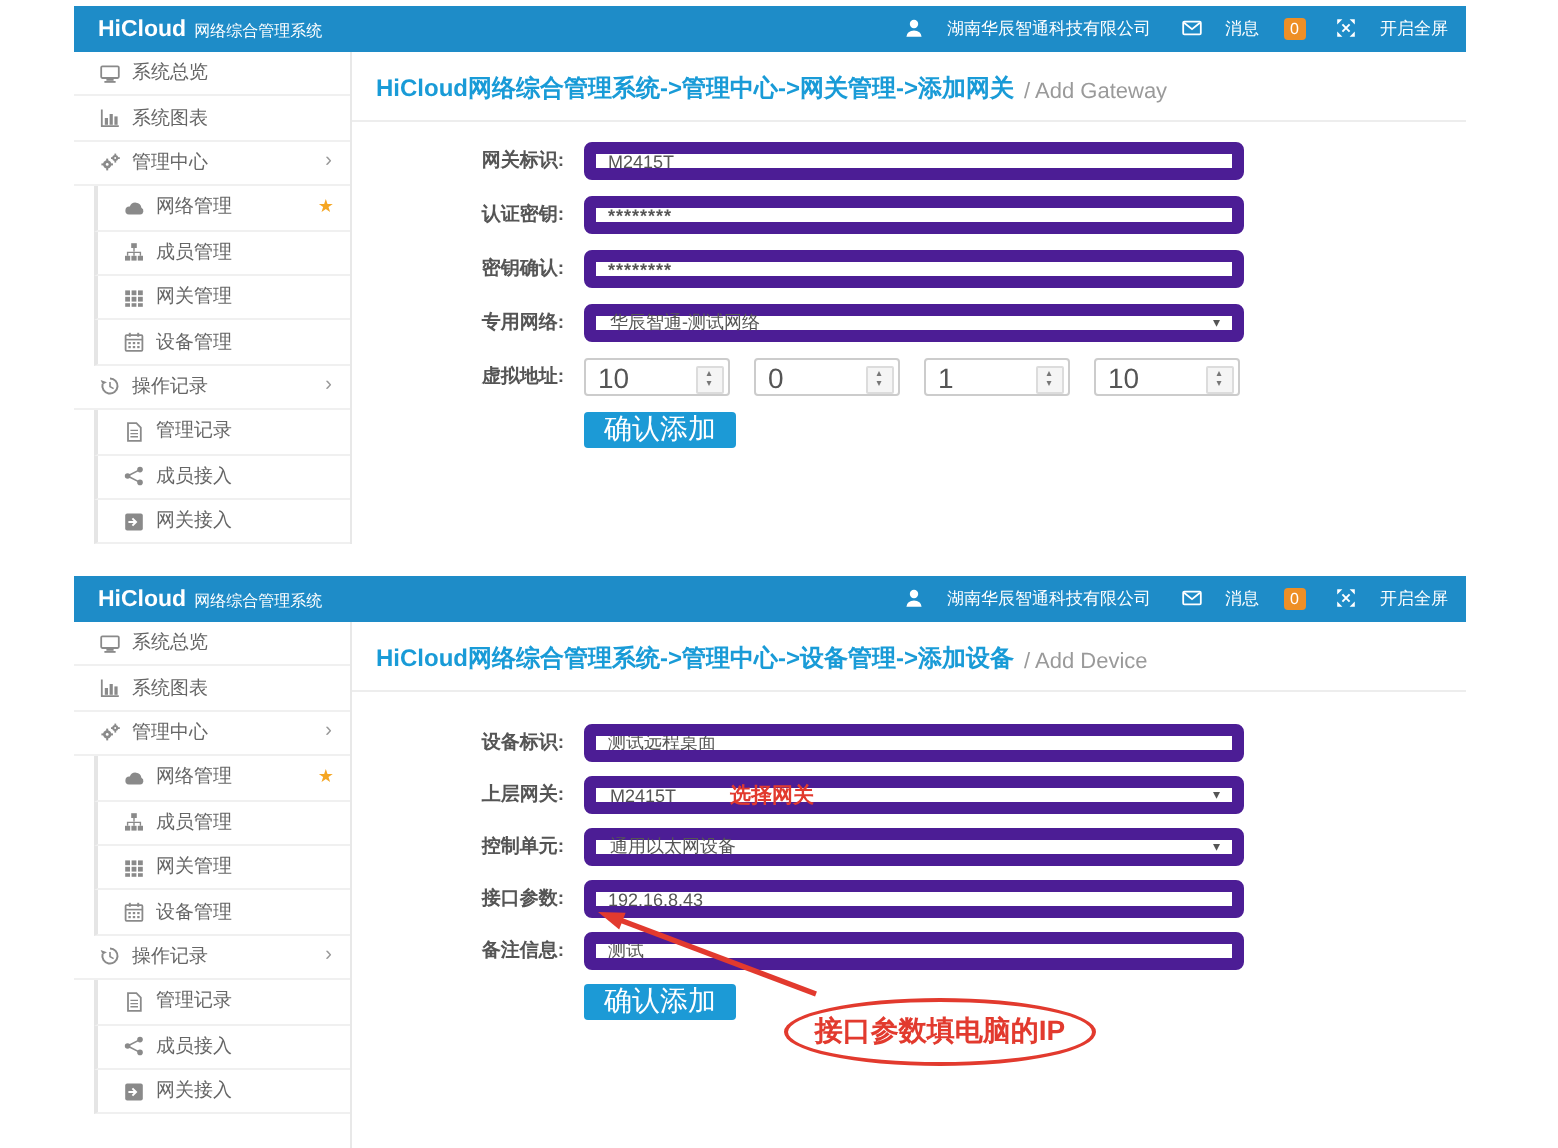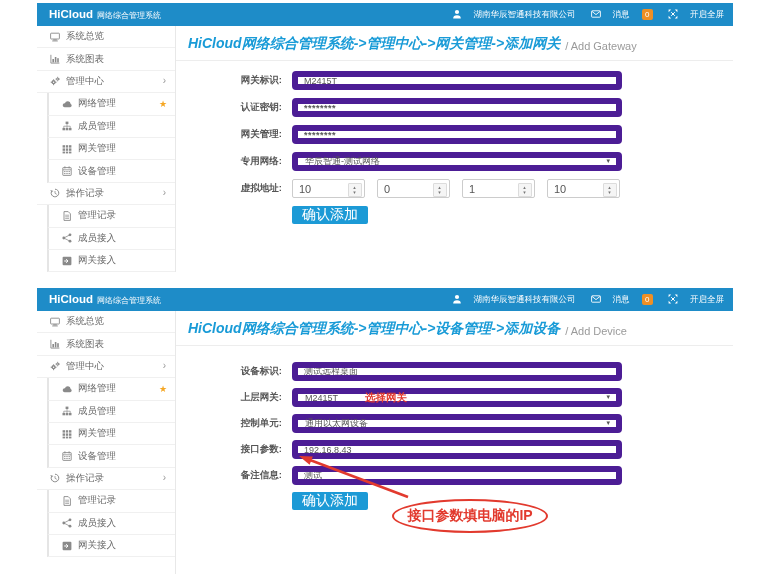--- a/index.html
+++ b/index.html
@@ -25,38 +25,38 @@
         padding-left:13px;font-size:9.5px;color:#666;cursor:pointer;}
   .srow.sub{margin-left:10px;border-left:2px solid #e5e5e5;}
   .sicon{width:10px;height:10px;color:#8a8a8a;flex:none;display:inline-flex;}
   .sicon svg{width:10px;height:10px;}
   .star{margin-left:auto;padding-right:8px;color:var(--star_orange,#f5a623);font-size:9px;}
   .chev{margin-left:auto;padding-right:9px;color:#999;font-size:10px;line-height:10px;}
 
   .main{flex:1;border-left:1px solid #e8e8e8;position:relative;}
   .crumb{height:35px;box-sizing:border-box;border-bottom:1px solid #ededed;padding-left:12px;
          display:flex;align-items:flex-end;padding-bottom:7px;gap:5px;}
-  .crumb-main{color:var(--breadcrumb_blue,#199bd7);font-size:14px;font-weight:bold;font-style:italic;}
+  .crumb-main{color:var(--breadcrumb_blue,#199bd7);font-size:12px;font-weight:bold;}
   .crumb-sub{color:#9a9a9a;font-size:11px;padding-bottom:1px;}
 
   .form{padding-top:10px;}
   .w2 .form{padding-top:16px;}
   .frow{display:flex;align-items:center;margin-bottom:8px;height:19px;}
   .w2 .frow{margin-bottom:7px;}
   .flabel{flex:none;width:106px;text-align:right;padding-right:10px;font-size:9.5px;font-weight:bold;color:#555;}
   .finput,.fselect{width:330px;height:19px;border:6px solid #4c1d95;border-radius:4px;box-sizing:border-box;background:#fff;}
   .finput{font-size:9px;color:#555;padding:0 6px;outline:none;font-family:inherit;}
   .finput.pw{font-weight:bold;letter-spacing:0.5px;}
   .fselect{position:relative;display:flex;align-items:center;cursor:pointer;}
   .selval{font-size:9px;color:#555;padding-left:7px;}
   .selval.pad2{padding-left:13px;color:#777;}
   .caret{position:absolute;right:6px;top:50%;transform:translateY(-58%);font-size:7px;color:#555;}
   .spin{position:relative;width:73px;height:19px;border:1px solid #ccc;border-radius:2px;box-sizing:border-box;
         margin-right:12px;display:flex;align-items:center;background:#fff;}
-  .spinval{font-size:11px;color:#555;padding-left:6px;}
+  .spinval{font-size:14px;color:#555;padding-left:6px;}
   .stepper{position:absolute;right:2.5px;top:2.5px;width:12px;height:12px;border:1px solid #dcdcdc;
            background:#f5f5f5;border-radius:1px;display:flex;flex-direction:column;align-items:center;
            justify-content:center;color:#777;cursor:pointer;}
   .stepper span{font-size:5px;line-height:4.5px;display:block;}
   .btnrow{display:flex;margin-top:3px;}
   .btn{margin-left:116px;background:var(--accent_blue,#1c9ad6);color:#fff;border:none;border-radius:2px;
        font-size:14px;height:18px;padding:0 10px;display:inline-flex;align-items:center;cursor:pointer;font-family:inherit;}
 
   .hint-red{position:absolute;left:67px;top:50%;transform:translateY(-50%);
             color:var(--annotation_red,#e23a2e);font-size:10.5px;font-weight:bold;white-space:nowrap;}
@@ -260,21 +260,21 @@
       <div class="form">
         <div class="frow">
           <label class="flabel">网关标识:</label>
           <input class="finput" value="M2415T" style="">
         </div>
         <div class="frow">
           <label class="flabel">认证密钥:</label>
           <input class="finput pw" value="********" style="">
         </div>
         <div class="frow">
-          <label class="flabel">网关管理:</label>
+          <label class="flabel">密钥确认:</label>
           <input class="finput pw" value="********" style="">
         </div>
         <div class="frow">
           <label class="flabel">专用网络:</label>
           <div class="fselect">
             <span class="selval">华辰智通-测试网络</span>
             <span class="caret">▾</span>
           </div>
         </div>
         <div class="frow">

